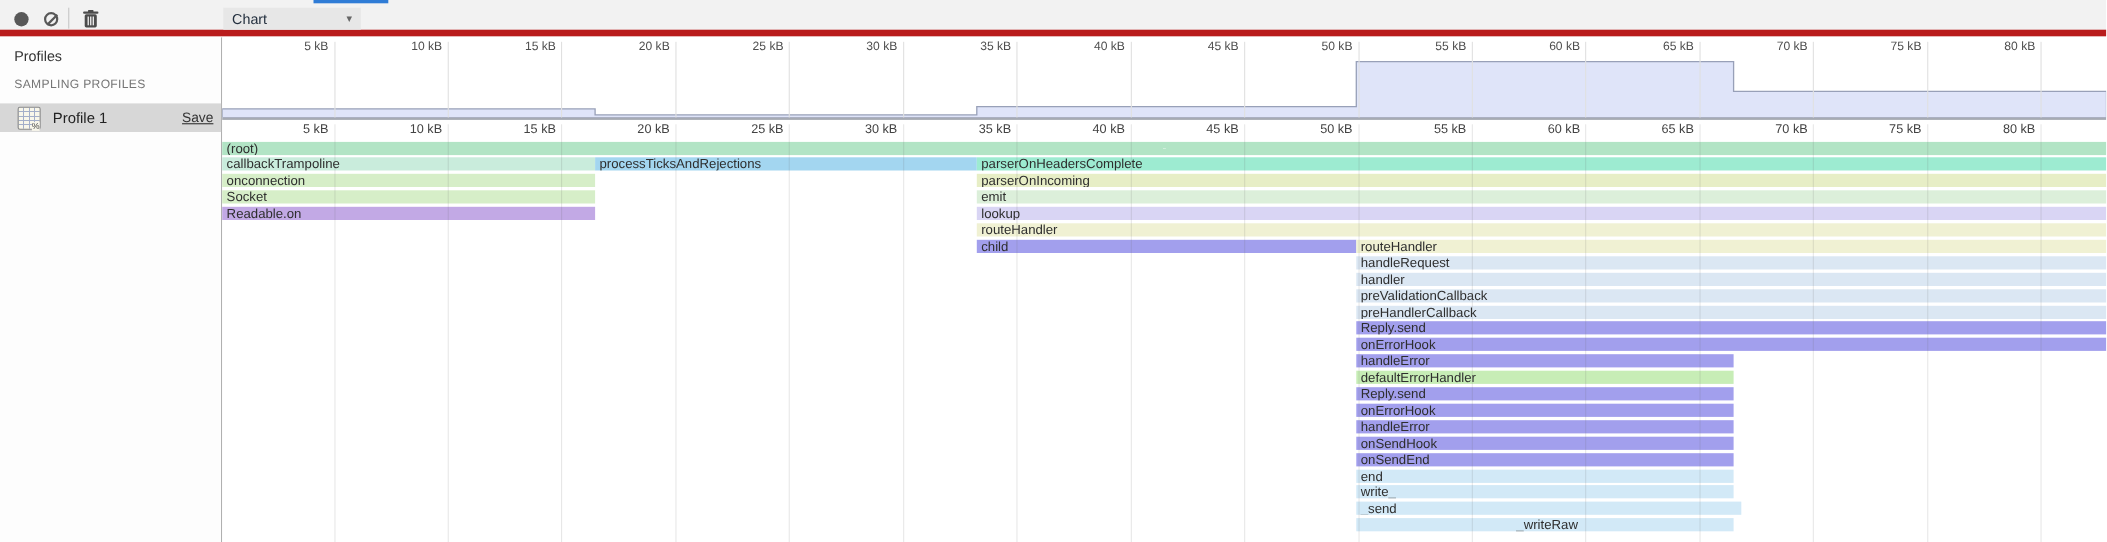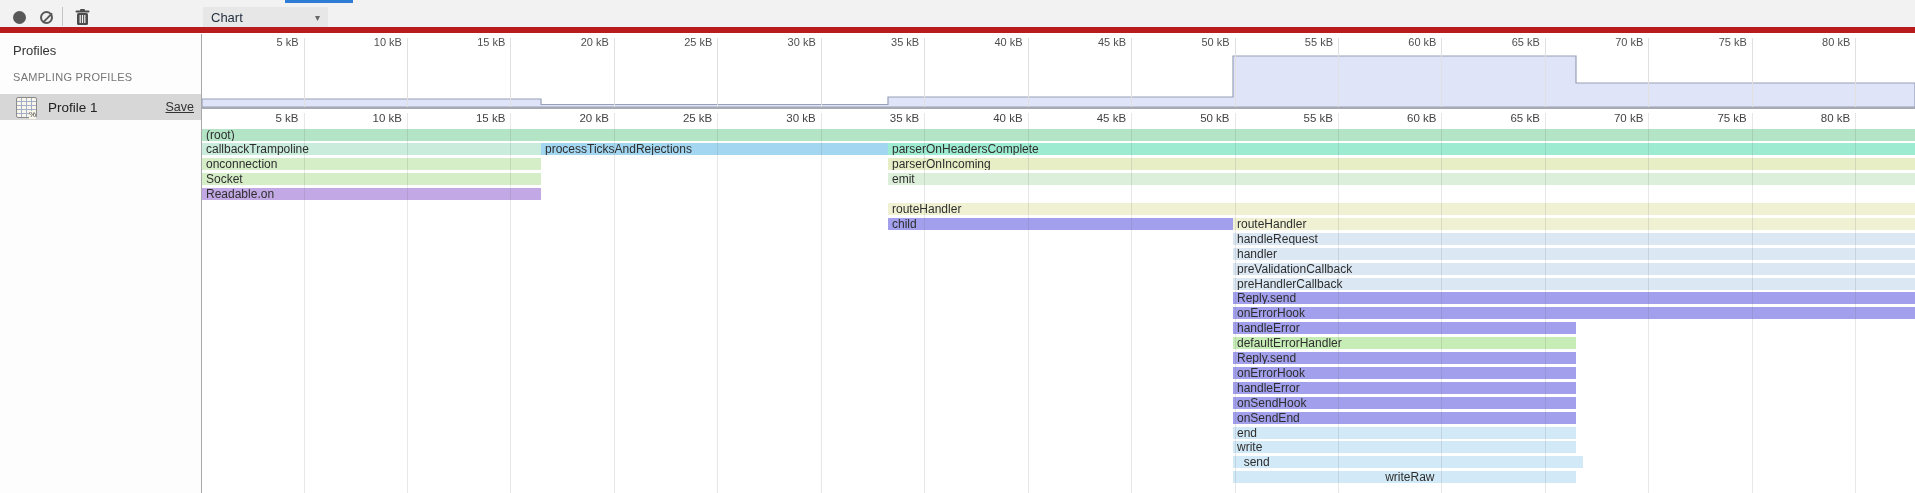--- a/index.html
+++ b/index.html
@@ -168,20 +168,21 @@
     <div id="flame">
         <div class="bar" title="(root)" style="left: 0px; width: 1713px; top: 1.5px; height: 12px; background: radial-gradient(rgba(255, 255, 255, 0.4) 1px, rgba(255, 255, 255, 0) 1.3px) rgb(178, 228, 197);">(root)</div>
         <div class="bar" title="callbackTrampoline" style="left: 0px; width: 339px; top: 16.4px; height: 12px; background: radial-gradient(rgba(255, 255, 255, 0.4) 1px, rgba(255, 255, 255, 0) 1.3px) rgb(201, 236, 220);">callbackTrampoline</div>
         <div class="bar" title="processTicksAndRejections" style="left: 339px; width: 347px; top: 16.4px; height: 12px; background: radial-gradient(rgba(255, 255, 255, 0.4) 1px, rgba(255, 255, 255, 0) 1.3px) rgb(163, 214, 240);">processTicksAndRejections</div>
         <div class="bar" title="parserOnHeadersComplete" style="left: 686px; width: 1027px; top: 16.4px; height: 12px; background: radial-gradient(rgba(255, 255, 255, 0.4) 1px, rgba(255, 255, 255, 0) 1.3px) rgb(157, 235, 209);">parserOnHeadersComplete</div>
         <div class="bar" title="onconnection" style="left: 0px; width: 339px; top: 31.3px; height: 12px; background: radial-gradient(rgba(255, 255, 255, 0.4) 1px, rgba(255, 255, 255, 0) 1.3px) rgb(214, 238, 200);">onconnection</div>
         <div class="bar" title="parserOnIncoming" style="left: 686px; width: 1027px; top: 31.3px; height: 12px; background: radial-gradient(rgba(255, 255, 255, 0.4) 1px, rgba(255, 255, 255, 0) 1.3px) rgb(231, 238, 198);">parserOnIncoming</div>
         <div class="bar" title="Socket" style="left: 0px; width: 339px; top: 46.2px; height: 12px; background: radial-gradient(rgba(255, 255, 255, 0.4) 1px, rgba(255, 255, 255, 0) 1.3px) rgb(214, 238, 200);">Socket</div>
         <div class="bar" title="emit" style="left: 686px; width: 1027px; top: 46.2px; height: 12px; background: radial-gradient(rgba(255, 255, 255, 0.4) 1px, rgba(255, 255, 255, 0) 1.3px) rgb(220, 239, 218);">emit</div>
         <div class="bar" title="Readable.on" style="left: 0px; width: 339px; top: 61.1px; height: 12px; background: radial-gradient(rgba(255, 255, 255, 0.4) 1px, rgba(255, 255, 255, 0) 1.3px) rgb(194, 169, 229);">Readable.on</div>
+        <div class="bar" title="lookup" style="left: 686px; width: 1027px; top: 61.1px; height: 12px; background: radial-gradient(rgba(255, 255, 255, 0.4) 1px, rgba(255, 255, 255, 0) 1.3px) rgb(217, 213, 244);">lookup</div>
         <div class="bar" title="routeHandler" style="left: 686px; width: 1027px; top: 76px; height: 12px; background: radial-gradient(rgba(255, 255, 255, 0.4) 1px, rgba(255, 255, 255, 0) 1.3px) rgb(240, 241, 211);">routeHandler</div>
         <div class="bar" title="child" style="left: 686px; width: 345px; top: 90.9px; height: 12px; background: radial-gradient(rgba(255, 255, 255, 0.4) 1px, rgba(255, 255, 255, 0) 1.3px) rgb(162, 159, 237);">child</div>
         <div class="bar" title="runPreParsing" style="left: 1031px; width: 682px; top: 90.9px; height: 12px; background: radial-gradient(rgba(255, 255, 255, 0.4) 1px, rgba(255, 255, 255, 0) 1.3px) rgb(240, 241, 211);">routeHandler</div>
         <div class="bar" title="handleRequest" style="left: 1031px; width: 682px; top: 105.8px; height: 12px; background: radial-gradient(rgba(255, 255, 255, 0.4) 1px, rgba(255, 255, 255, 0) 1.3px) rgb(219, 231, 243);">handleRequest</div>
         <div class="bar" title="handler" style="left: 1031px; width: 682px; top: 120.7px; height: 12px; background: radial-gradient(rgba(255, 255, 255, 0.4) 1px, rgba(255, 255, 255, 0) 1.3px) rgb(219, 231, 243);">handler</div>
         <div class="bar" title="preValidationCallback" style="left: 1031px; width: 682px; top: 135.6px; height: 12px; background: radial-gradient(rgba(255, 255, 255, 0.4) 1px, rgba(255, 255, 255, 0) 1.3px) rgb(219, 231, 243);">preValidationCallback</div>
         <div class="bar" title="preHandlerCallback" style="left: 1031px; width: 682px; top: 150.5px; height: 12px; background: radial-gradient(rgba(255, 255, 255, 0.4) 1px, rgba(255, 255, 255, 0) 1.3px) rgb(219, 231, 243);">preHandlerCallback</div>
         <div class="bar" title="Reply.send" style="left: 1031px; width: 682px; top: 165.4px; height: 12px; background: radial-gradient(rgba(255, 255, 255, 0.4) 1px, rgba(255, 255, 255, 0) 1.3px) rgb(162, 159, 237);">Reply.send</div>
         <div class="bar" title="onErrorHook" style="left: 1031px; width: 682px; top: 180.3px; height: 12px; background: radial-gradient(rgba(255, 255, 255, 0.4) 1px, rgba(255, 255, 255, 0) 1.3px) rgb(162, 159, 237);">onErrorHook</div>
         <div class="bar" title="handleError" style="left: 1031px; width: 343px; top: 195.2px; height: 12px; background: radial-gradient(rgba(255, 255, 255, 0.4) 1px, rgba(255, 255, 255, 0) 1.3px) rgb(162, 159, 237);">handleError</div>

